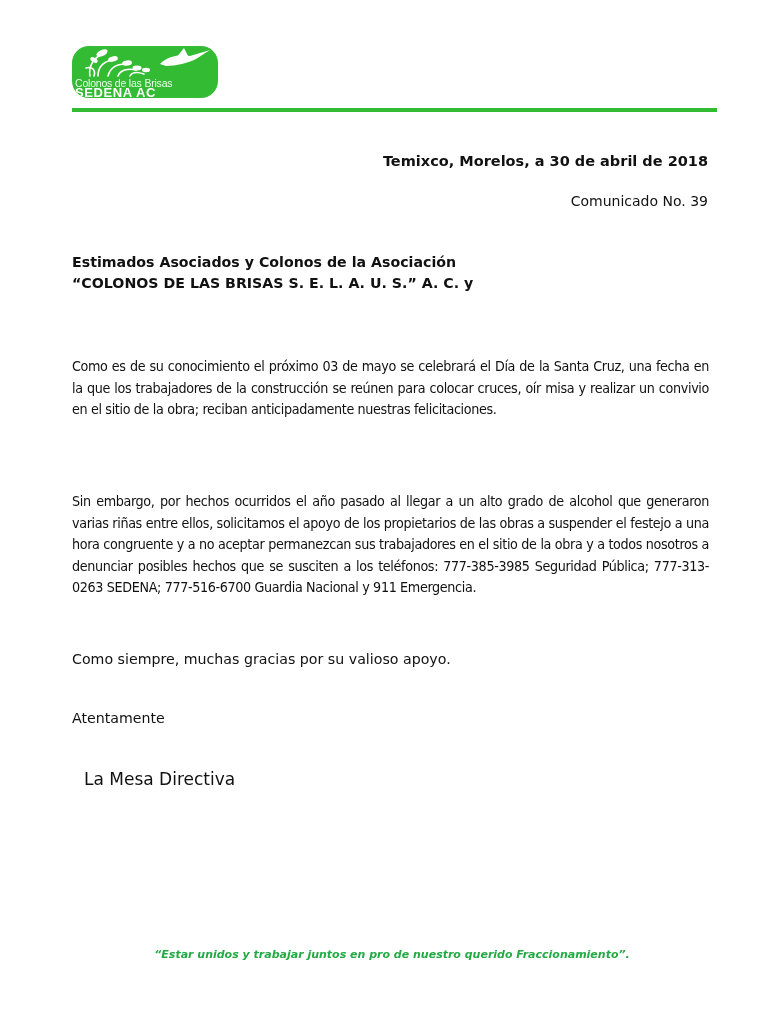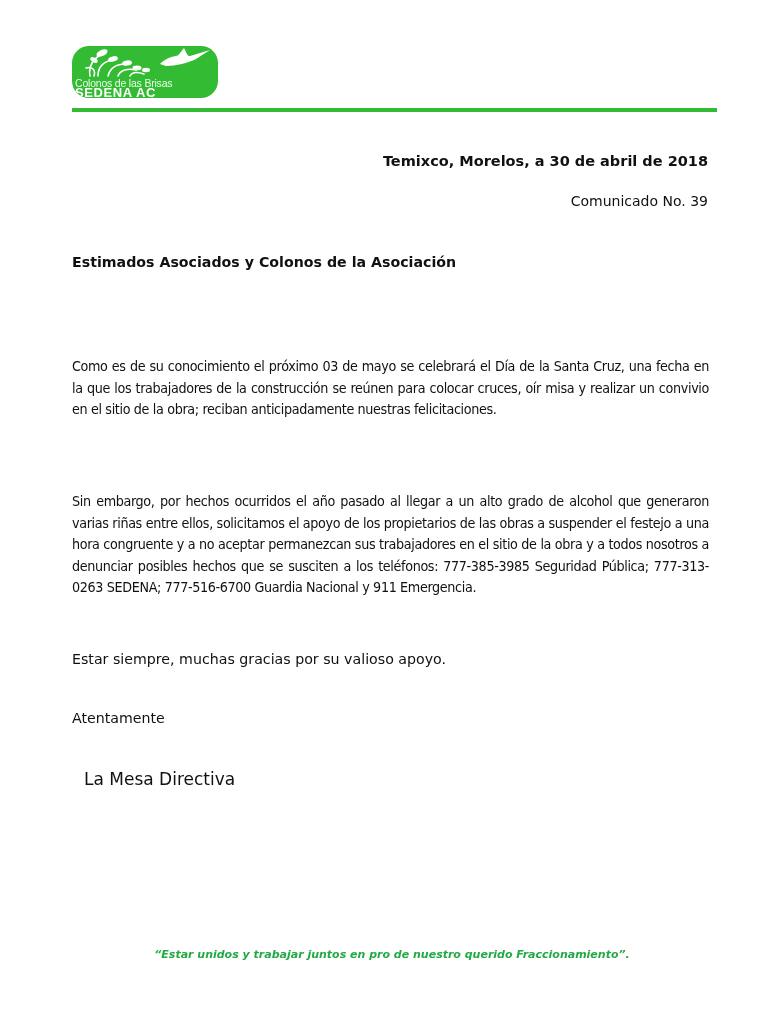--- a/index.html
+++ b/index.html
@@ -49,22 +49,23 @@
   <div class="logo-line2">SEDENA AC</div>
 </div>
 
 <div class="header-rule"></div>
 
 <div class="date">Temixco, Morelos, a 30 de abril de 2018</div>
 <div class="comunicado">Comunicado No. 39</div>
 
 <div class="salutation">
   <div>Estimados Asociados y Colonos de la Asociación</div>
+  <div>“COLONOS DE LAS BRISAS S. E. L. A. U. S.” A. C. y</div>
 </div>
 
 <div class="para p1">Como es de su conocimiento el próximo 03 de mayo se celebrará el Día de la Santa Cruz, una fecha en la que los trabajadores de la construcción se reúnen para colocar cruces, oír misa y realizar un convivio en el sitio de la obra; reciban anticipadamente nuestras felicitaciones.</div>
 <div class="para p2">Sin embargo, por hechos ocurridos el año pasado al llegar a un alto grado de alcohol que generaron varias riñas entre ellos, solicitamos el apoyo de los propietarios de las obras a suspender el festejo a una hora congruente y a no aceptar permanezcan sus trabajadores en el sitio de la obra y a todos nosotros a denunciar posibles hechos que se susciten a los teléfonos: 777-385-3985 Seguridad Pública; 777-313-0263 SEDENA; 777-516-6700 Guardia Nacional y 911 Emergencia.</div>
 
-<div class="thanks">Estar siempre, muchas gracias por su valioso apoyo.</div>
+<div class="thanks">Como siempre, muchas gracias por su valioso apoyo.</div>
 <div class="closing">Atentamente</div>
 <div class="signature">La Mesa Directiva</div>
 
 <div class="motto">“Estar unidos y trabajar juntos en pro de nuestro querido Fraccionamiento”.</div>
 
 </body></html>

